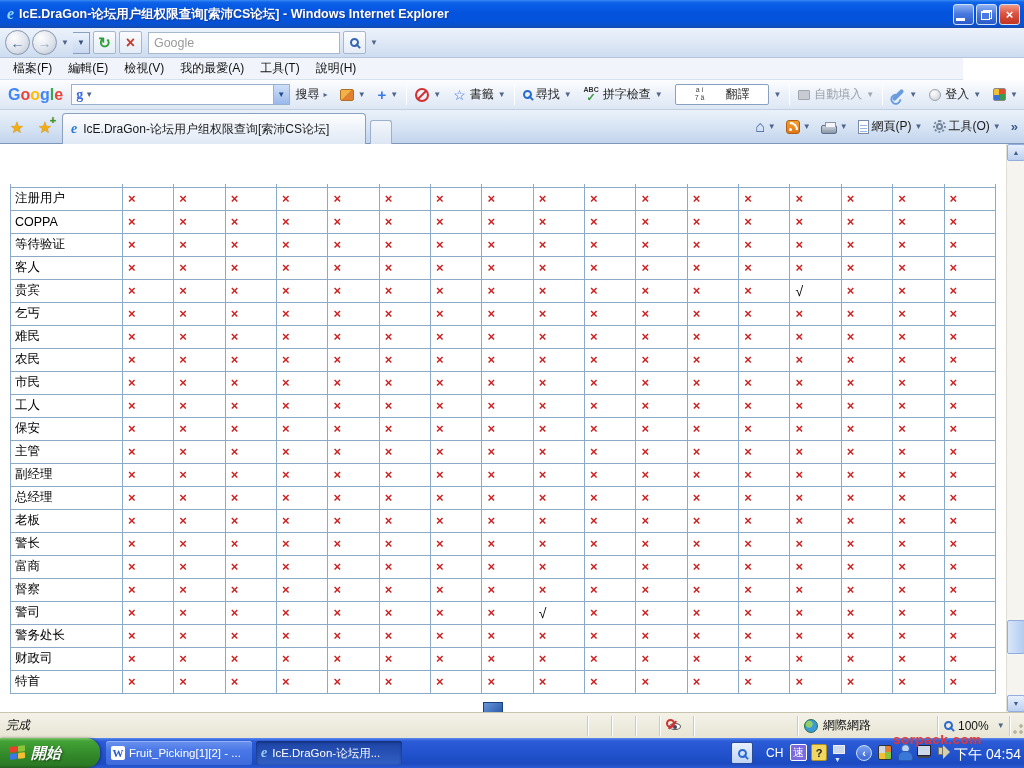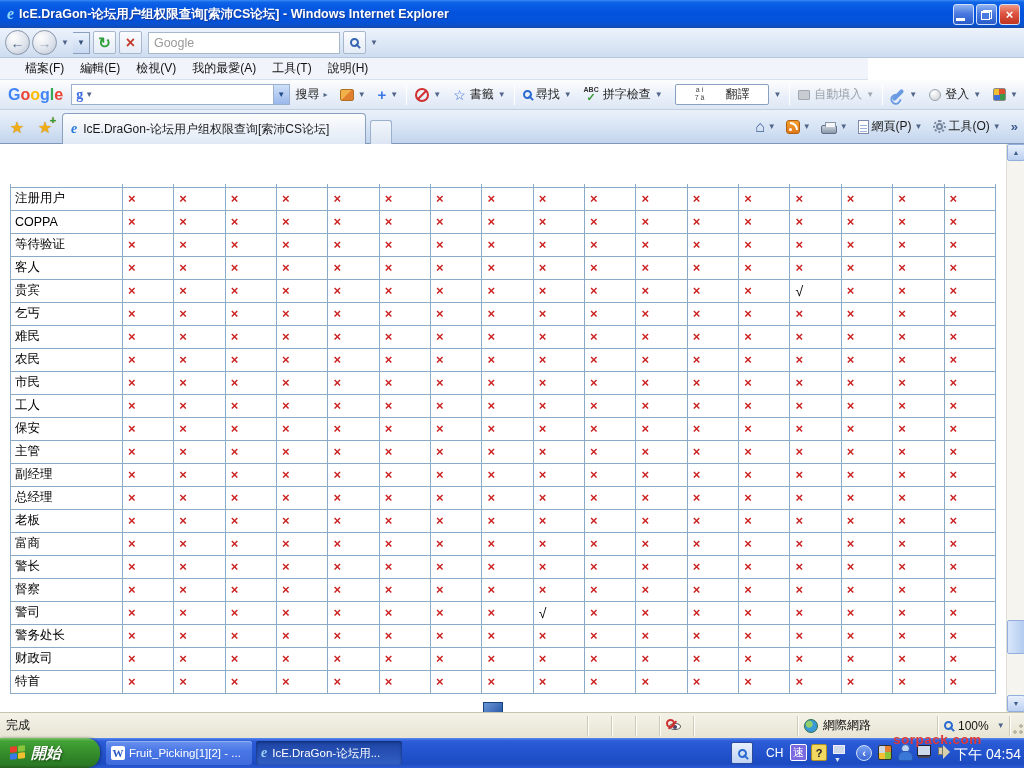--- a/index.html
+++ b/index.html
@@ -41,22 +41,22 @@
   .refresh-glyph { color:#2f9e38; font-size:15px; font-weight:bold; line-height:1; }
   .stop-glyph { color:#c23a2a; font-size:16px; font-weight:bold; line-height:1; }
   .gsearch { width:192px; height:22px; margin-left:6px; background:#fff; border:1px solid #a8b8cc; display:flex; align-items:center; padding:0 5px; }
   .gsearch input { border:none; outline:none; width:100%; font:12.5px "Liberation Sans",sans-serif; background:transparent; color:#333; }
   .gsearch input::placeholder { color:#9a9a9a; opacity:1; }
   .mag { width:9px; height:9px; border:2px solid #3565b0; border-radius:50%; position:relative; flex:none; }
   .mag::after { content:""; position:absolute; width:6px; height:2px; background:#3565b0; transform:rotate(45deg); right:-4px; bottom:-2px; }
   .mag.blue2 { border-color:#2a6ad0; } .mag.blue2::after { background:#2a6ad0; }
 
   
-  .menubar { position:absolute; left:0; top:58px; width:868px; height:22px; background:#f1f5fb; border-bottom:1px solid #d8e2ee;
-    display:flex; align-items:center; padding-left:17px; }
+  .menubar { position:absolute; left:0; top:58px; width:963px; height:22px; background:#f1f5fb; border-bottom:1px solid #d8e2ee;
+    display:flex; align-items:center; padding-left:5px; }
   .menu-item { padding:2px 8px; color:#111; }
 
   
   .gbar { position:absolute; left:0; top:80px; width:1024px; height:30px;
     background:linear-gradient(180deg,#fdfdfe 0%,#eaf0f9 55%,#dde7f4 100%); border-bottom:1px solid #c2cfe0;
     display:flex; align-items:center; white-space:nowrap; }
   .glogo { font-weight:bold; font-size:16px; margin:0 8px 0 8px; letter-spacing:0; }
   .glogo b:nth-child(1){color:#4285f4}.glogo b:nth-child(2){color:#ea4335}.glogo b:nth-child(3){color:#fbbc05}
   .glogo b:nth-child(4){color:#4285f4}.glogo b:nth-child(5){color:#34a853}.glogo b:nth-child(6){color:#ea4335}
   .gcombo { width:228px; height:21px; background:#fff; border:1px solid #9ab0cc; display:flex; align-items:center; }
@@ -125,21 +125,21 @@
   .vscroll { position:absolute; right:0; top:0; width:18px; height:568px; background:#f6f4ef; border-left:1px solid #e0ddd4; }
   .sbtn { position:absolute; left:0; width:18px; height:17px; border:1px solid #93aede; border-radius:2px;
     background:linear-gradient(180deg,#e8f0fc,#bcd0f0); display:flex; align-items:center; justify-content:center; font-size:7px; color:#3f5e8c; }
   .sthumb { position:absolute; left:0; top:476px; width:18px; height:34px; border:1px solid #93aede; border-radius:2px;
     background:linear-gradient(90deg,#d8e6fa,#b4ccf0); }
 
   
   .statusbar { position:absolute; left:0; top:712px; width:1024px; height:26px; background:linear-gradient(180deg,#f4f2e8,#e8e5d4);
     border-top:1px solid #c8c4b0; display:flex; align-items:center; color:#111; }
   .sb-panel { height:20px; display:flex; align-items:center; border-right:1px solid #cfcab6; box-shadow:1px 0 0 #fff; padding:0 6px; }
-  .sb-done { flex:1; }
+  .sb-done { flex:1;font-style:italic; }
   .eyeblock { position:relative; width:16px; height:14px; }
   .eye { position:absolute; left:3px; top:4px; width:12px; height:7px; border:1px solid #555; border-radius:50%; background:#fff; }
   .eye::after { content:""; position:absolute; left:3px; top:1px; width:4px; height:4px; background:#446; border-radius:50%; }
   .noring { position:absolute; left:0; top:0; width:9px; height:9px; border:2px solid #d03030; border-radius:50%; }
   .noring::after { content:""; position:absolute; left:-1px; top:3px; width:11px; height:2px; background:#d03030; transform:rotate(-45deg); }
   .globe { width:14px; height:14px; border-radius:50%; border:1px solid #2a6a4a; margin-right:5px;
     background:radial-gradient(circle at 35% 35%, #8fd06a 0 3px, #3a9ad8 4px 8px); }
   .grip { width:14px; height:20px; background:
       radial-gradient(circle at 11px 16px,#b8b4a0 1.5px,transparent 2px),
       radial-gradient(circle at 11px 10px,#b8b4a0 1.5px,transparent 2px),
@@ -666,41 +666,41 @@
             <td><span class="mark-x">×</span></td>
             <td><span class="mark-x">×</span></td>
             <td><span class="mark-x">×</span></td>
             <td><span class="mark-x">×</span></td>
             <td><span class="mark-x">×</span></td>
             <td><span class="mark-x">×</span></td>
             <td><span class="mark-x">×</span></td>
             <td><span class="mark-x">×</span></td>
           </tr>
           <tr>
+            <td class="lbl">警长</td>
+            <td><span class="mark-x">×</span></td>
+            <td><span class="mark-x">×</span></td>
+            <td><span class="mark-x">×</span></td>
+            <td><span class="mark-x">×</span></td>
+            <td><span class="mark-x">×</span></td>
+            <td><span class="mark-x">×</span></td>
+            <td><span class="mark-x">×</span></td>
+            <td><span class="mark-x">×</span></td>
+            <td><span class="mark-x">×</span></td>
+            <td><span class="mark-x">×</span></td>
+            <td><span class="mark-x">×</span></td>
+            <td><span class="mark-x">×</span></td>
+            <td><span class="mark-x">×</span></td>
+            <td><span class="mark-x">×</span></td>
+            <td><span class="mark-x">×</span></td>
+            <td><span class="mark-x">×</span></td>
+            <td><span class="mark-x">×</span></td>
+          </tr>
+          <tr>
             <td class="lbl">富商</td>
-            <td><span class="mark-x">×</span></td>
-            <td><span class="mark-x">×</span></td>
-            <td><span class="mark-x">×</span></td>
-            <td><span class="mark-x">×</span></td>
-            <td><span class="mark-x">×</span></td>
-            <td><span class="mark-x">×</span></td>
-            <td><span class="mark-x">×</span></td>
-            <td><span class="mark-x">×</span></td>
-            <td><span class="mark-x">×</span></td>
-            <td><span class="mark-x">×</span></td>
-            <td><span class="mark-x">×</span></td>
-            <td><span class="mark-x">×</span></td>
-            <td><span class="mark-x">×</span></td>
-            <td><span class="mark-x">×</span></td>
-            <td><span class="mark-x">×</span></td>
-            <td><span class="mark-x">×</span></td>
-            <td><span class="mark-x">×</span></td>
-          </tr>
-          <tr>
-            <td class="lbl">警长</td>
             <td><span class="mark-x">×</span></td>
             <td><span class="mark-x">×</span></td>
             <td><span class="mark-x">×</span></td>
             <td><span class="mark-x">×</span></td>
             <td><span class="mark-x">×</span></td>
             <td><span class="mark-x">×</span></td>
             <td><span class="mark-x">×</span></td>
             <td><span class="mark-x">×</span></td>
             <td><span class="mark-x">×</span></td>
             <td><span class="mark-x">×</span></td>

